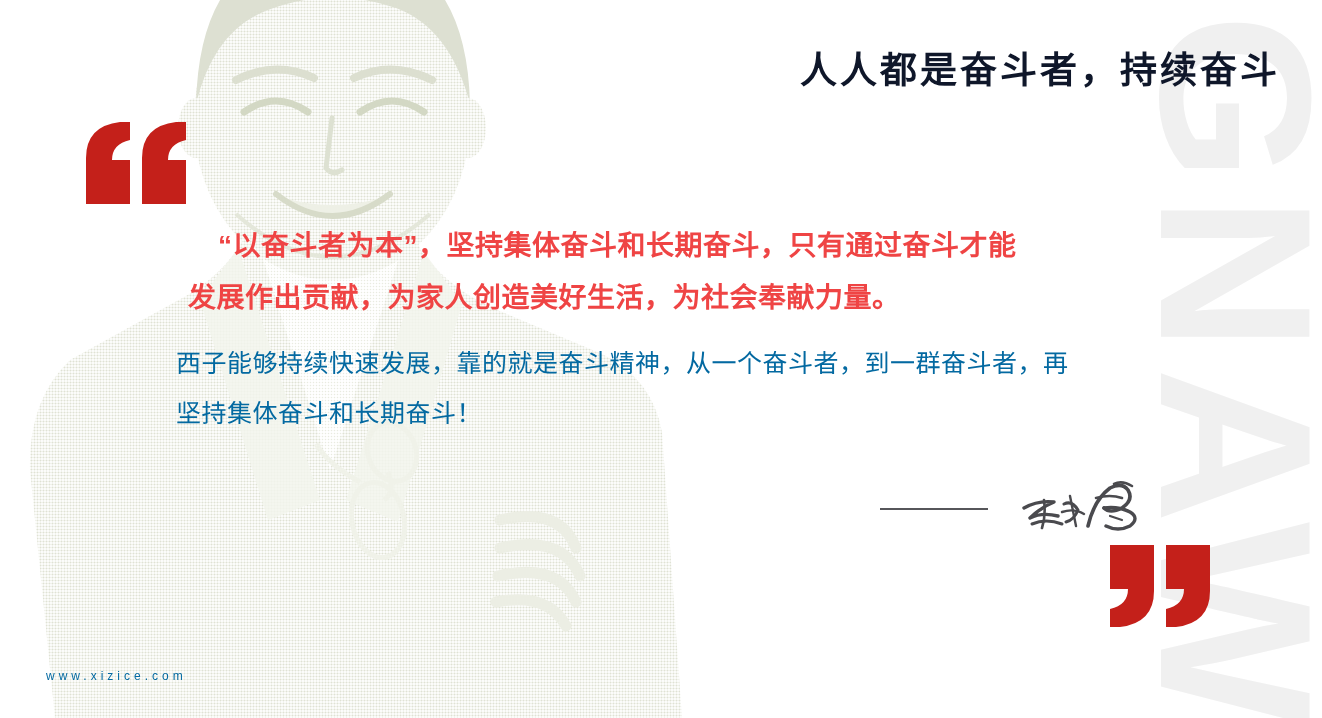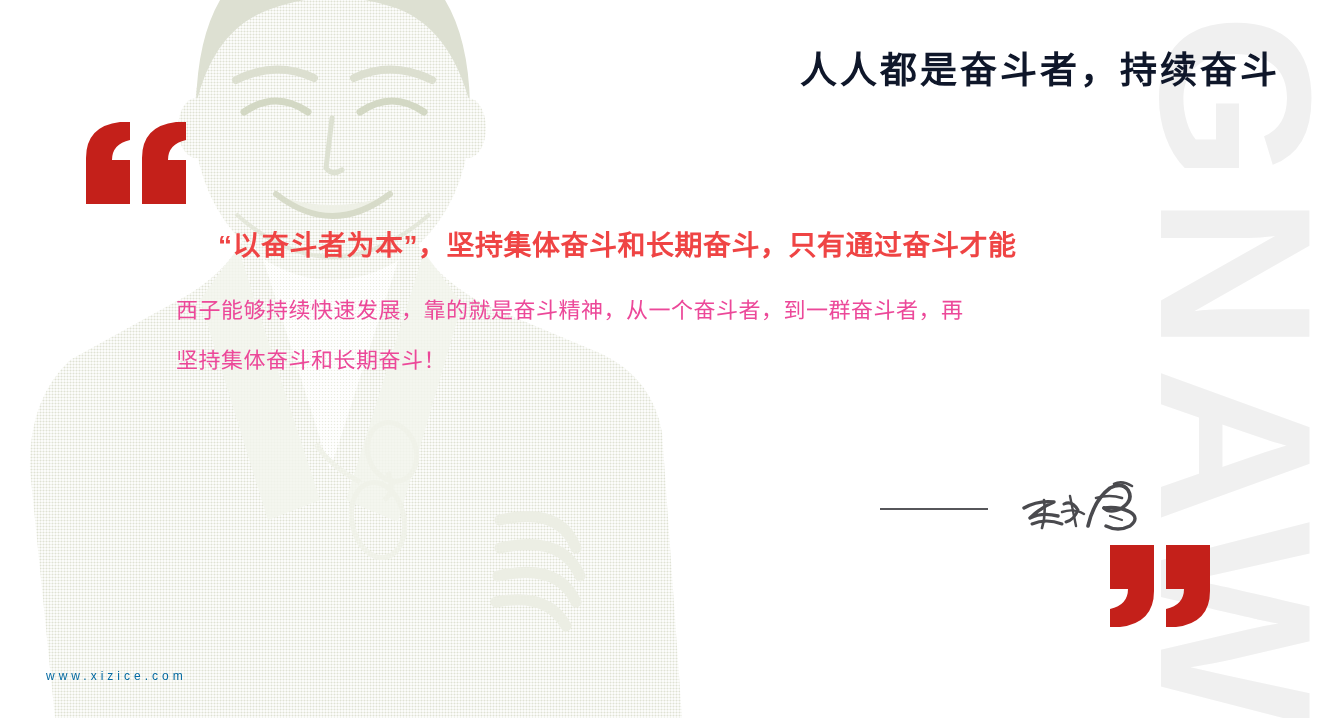--- a/index.html
+++ b/index.html
@@ -90,22 +90,22 @@
     letter-spacing: 0.5px;
     margin: 12px;
     text-align: justify;
     text-align-last: left;
   }
   .quote-red .indent-line { display: block; }
   .quote-red .line-1 { text-indent: 30px; }
 
   .quote-gray {
     margin: 14px 0 0 0;
-    color: #ec4899;
-    font-size: 22px;
+    color: #0369a1;
+    font-size: 25px;
     font-weight: 400;
     line-height: 50px;
     letter-spacing: 0.5px;
   }
 
   
   .signature-row {
     position: absolute;
     left: 880px;
     top: 478px;
@@ -236,20 +236,21 @@
   <div class="quote-open">
     <svg width="104" height="82" viewBox="0 0 104 82">
       <path d="M 0 82 L 0 36 Q 0 4 34 0 L 44 0 L 44 18 Q 26 22 26 38 L 44 38 L 44 82 Z" fill="#c4201a"></path>
       <path d="M 56 82 L 56 36 Q 56 4 90 0 L 100 0 L 100 18 Q 82 22 82 38 L 100 38 L 100 82 Z" fill="#c4201a"></path>
     </svg>
   </div>
 
   <div class="quote-block">
     <p class="quote-red">
       <span class="indent-line line-1">“以奋斗者为本”，坚持集体奋斗和长期奋斗，只有通过奋斗才能</span>
+      <span class="indent-line">发展作出贡献，为家人创造美好生活，为社会奉献力量。</span>
     </p>
     <p class="quote-gray">
       <span style="display:block">西子能够持续快速发展，靠的就是奋斗精神，从一个奋斗者，到一群奋斗者，再</span>
       <span style="display:block">坚持集体奋斗和长期奋斗！</span>
     </p>
   </div>
 
   <div class="signature-row">
     <div class="sig-rule"></div>
     <div class="sig-mark" title="王水福">

